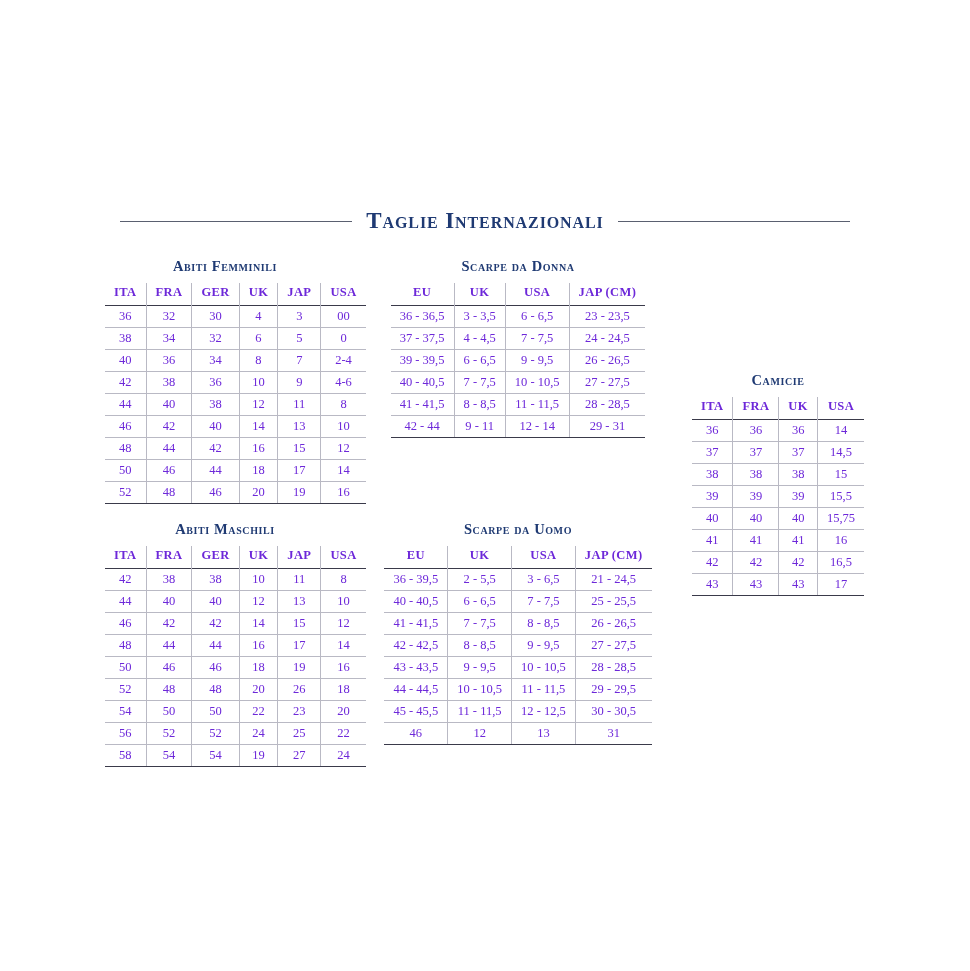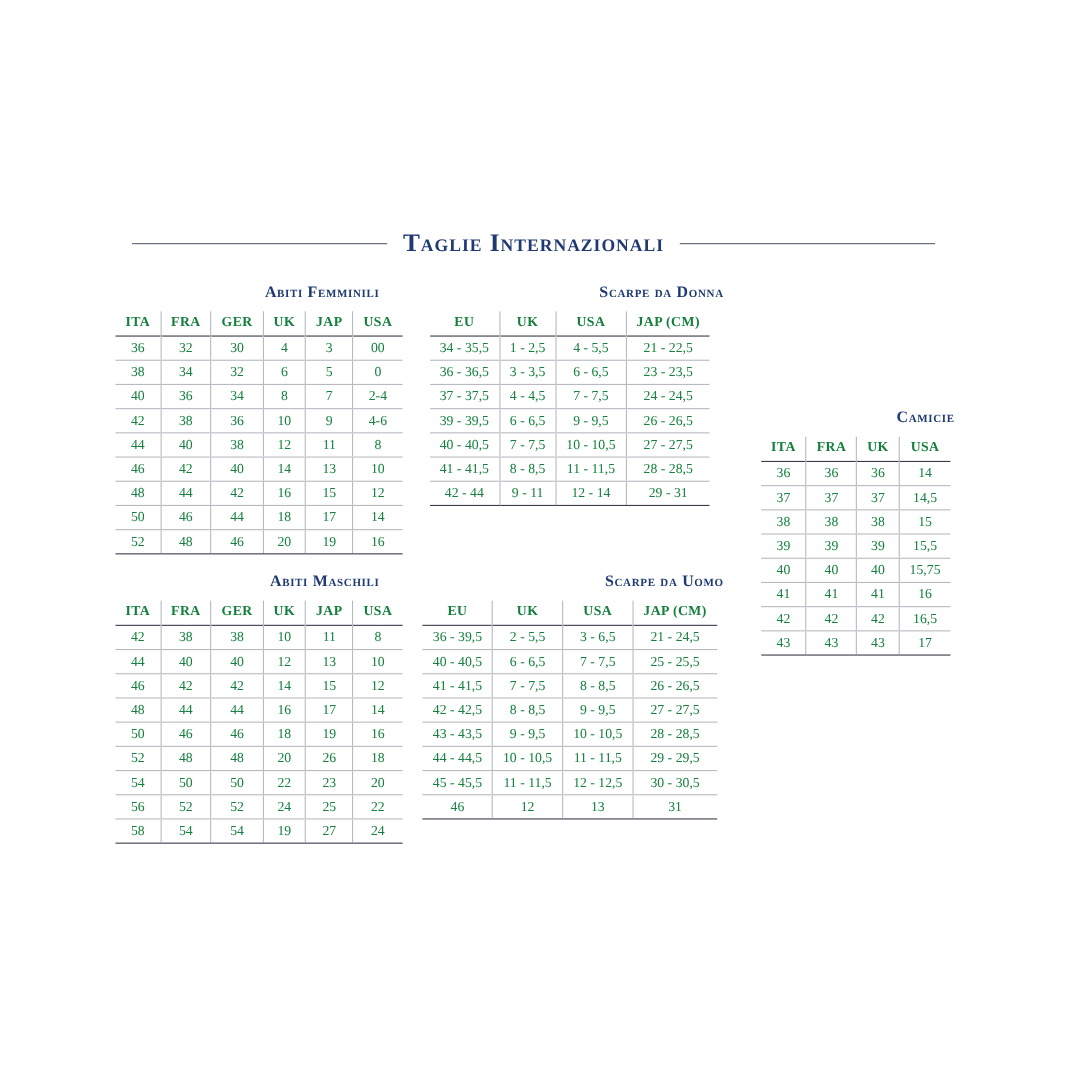--- a/index.html
+++ b/index.html
@@ -54,30 +54,30 @@
   .section {
     position: absolute;
   }
   .section-title {
     font-family: "Liberation Serif", serif;
     font-size: 14.5px;
     color: #1f3a73;
     font-variant: small-caps;
     font-weight: bold;
     letter-spacing: 0.6px;
-    text-align: right;
+    text-align: center;
     margin-bottom: 8px;
     white-space: nowrap;
   }
 
   table.sizes {
     border-collapse: collapse;
     font-family: "Liberation Serif", serif;
     font-size: 12.5px;
-    color: #15803d;
+    color: #6d28d9;
     margin: 0 auto;
   }
   table.sizes th {
     font-variant: small-caps;
     font-weight: bold;
     font-size: 12.5px;
     letter-spacing: 0.4px;
     padding: 2px 9px 5px 9px;
     text-align: center;
     border: none;
@@ -311,26 +311,20 @@
       <thead>
         <tr>
           <th>EU</th>
           <th>UK</th>
           <th>USA</th>
           <th>JAP (CM)</th>
         </tr>
       </thead>
       <tbody>
         <tr>
-          <td>34 - 35,5</td>
-          <td>1 - 2,5</td>
-          <td>4 - 5,5</td>
-          <td>21 - 22,5</td>
-        </tr>
-        <tr>
           <td>36 - 36,5</td>
           <td>3 - 3,5</td>
           <td>6 - 6,5</td>
           <td>23 - 23,5</td>
         </tr>
         <tr>
           <td>37 - 37,5</td>
           <td>4 - 4,5</td>
           <td>7 - 7,5</td>
           <td>24 - 24,5</td>

